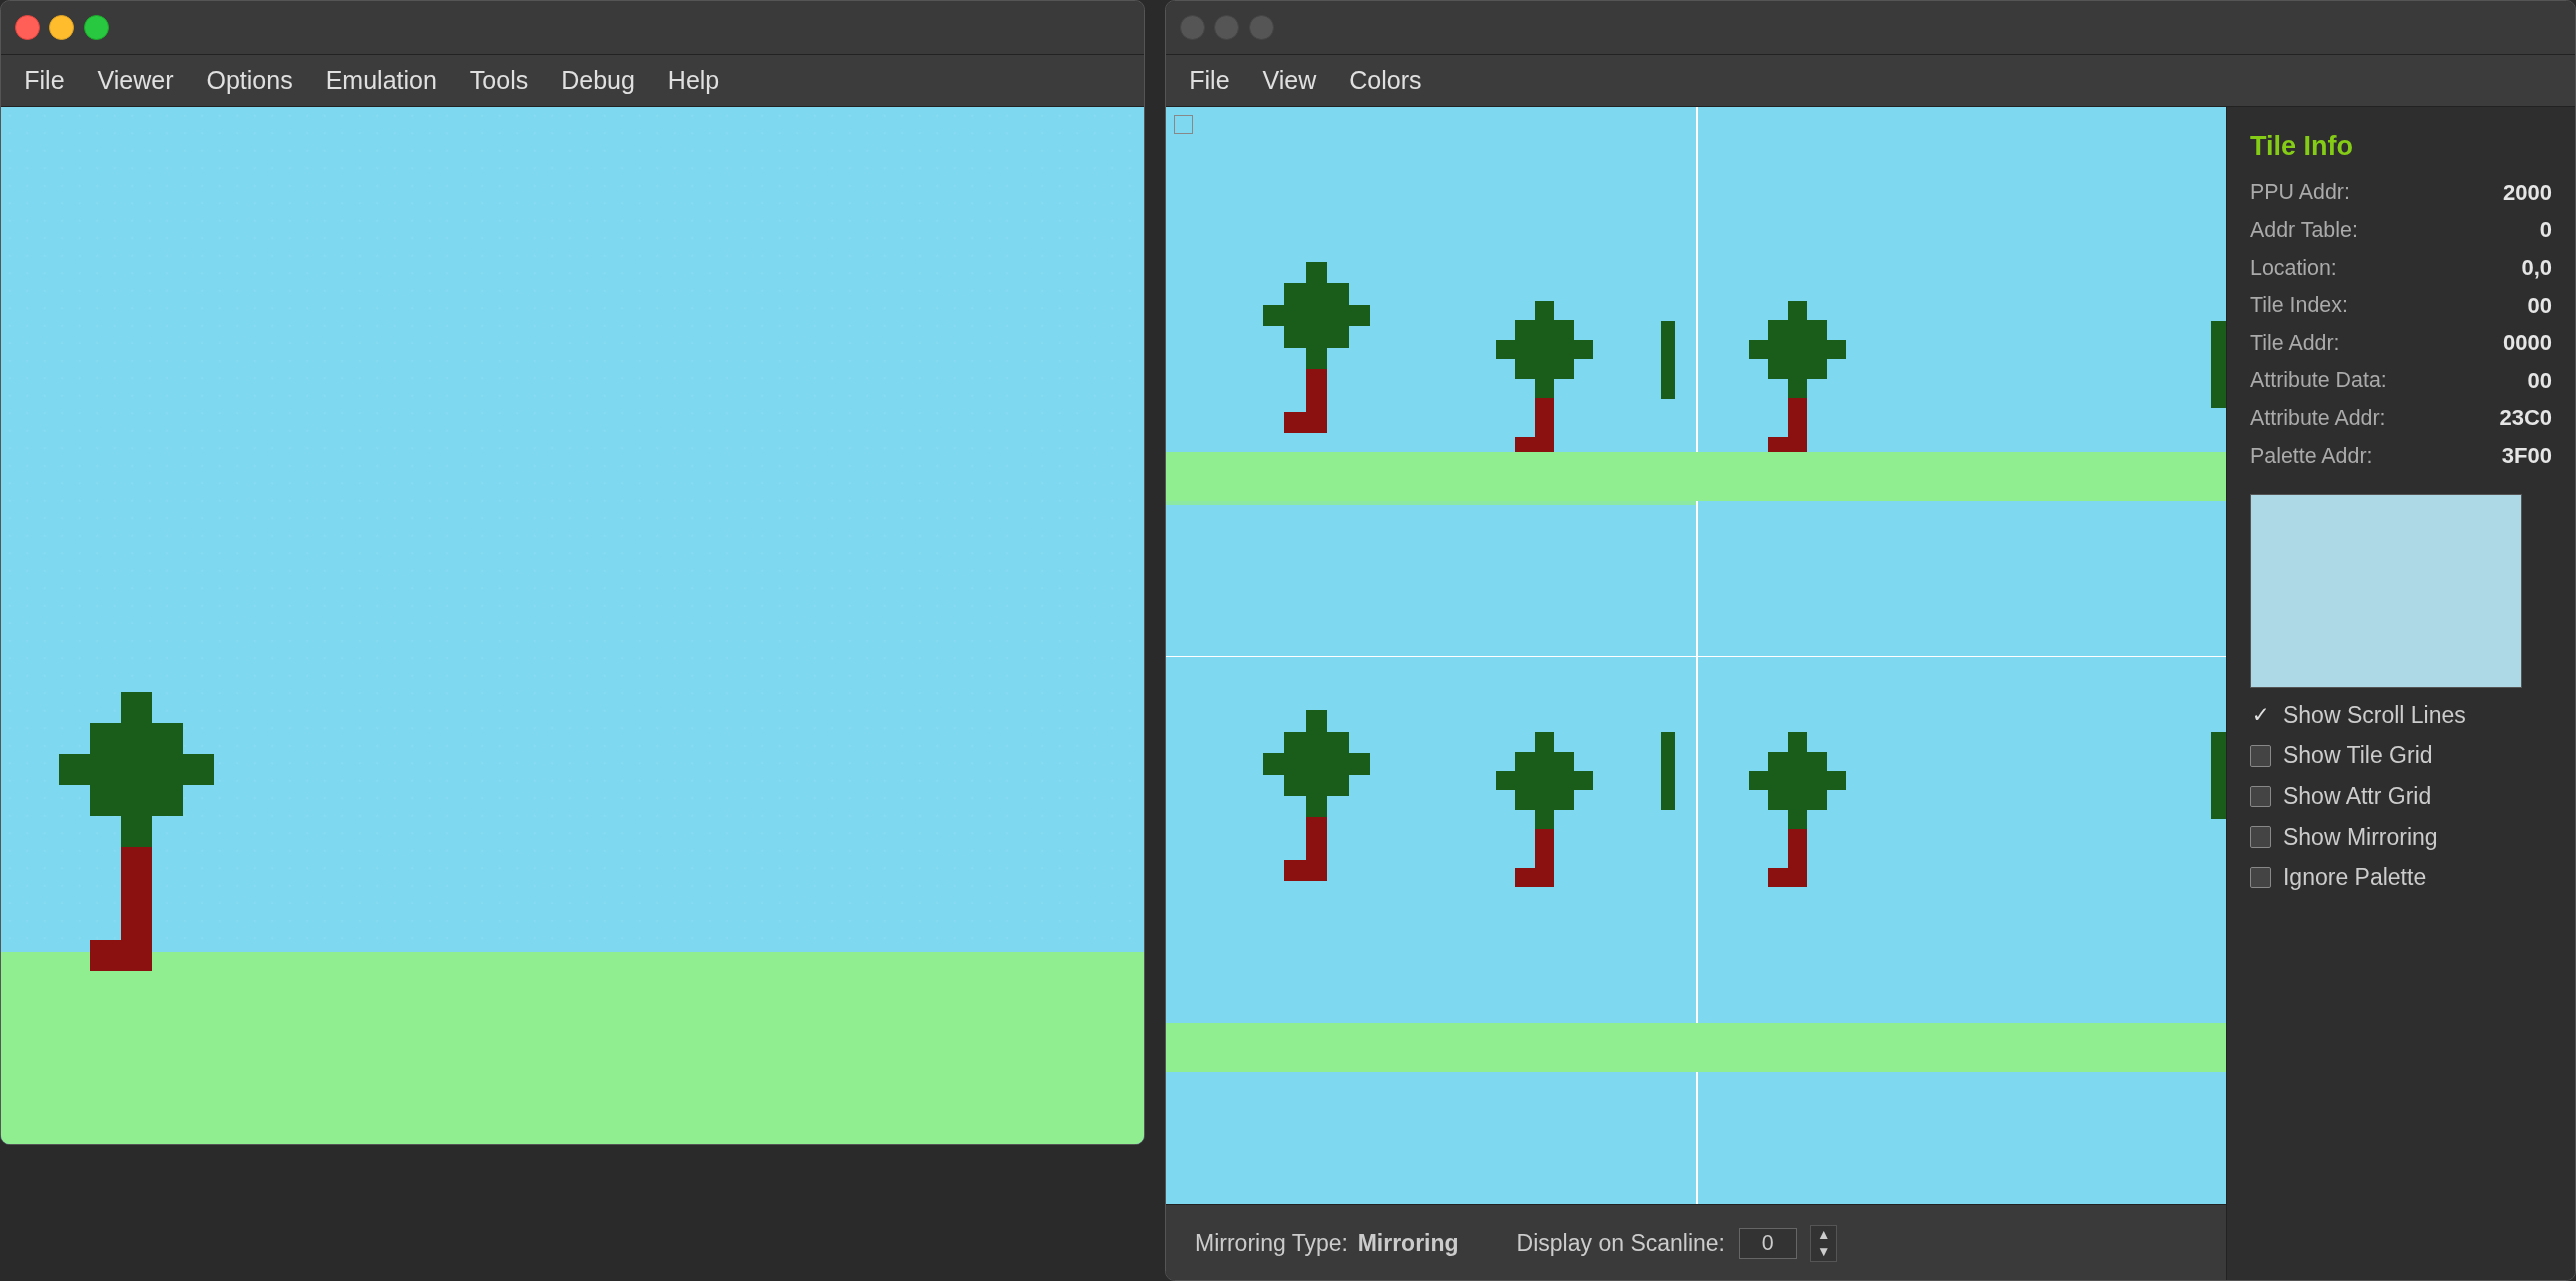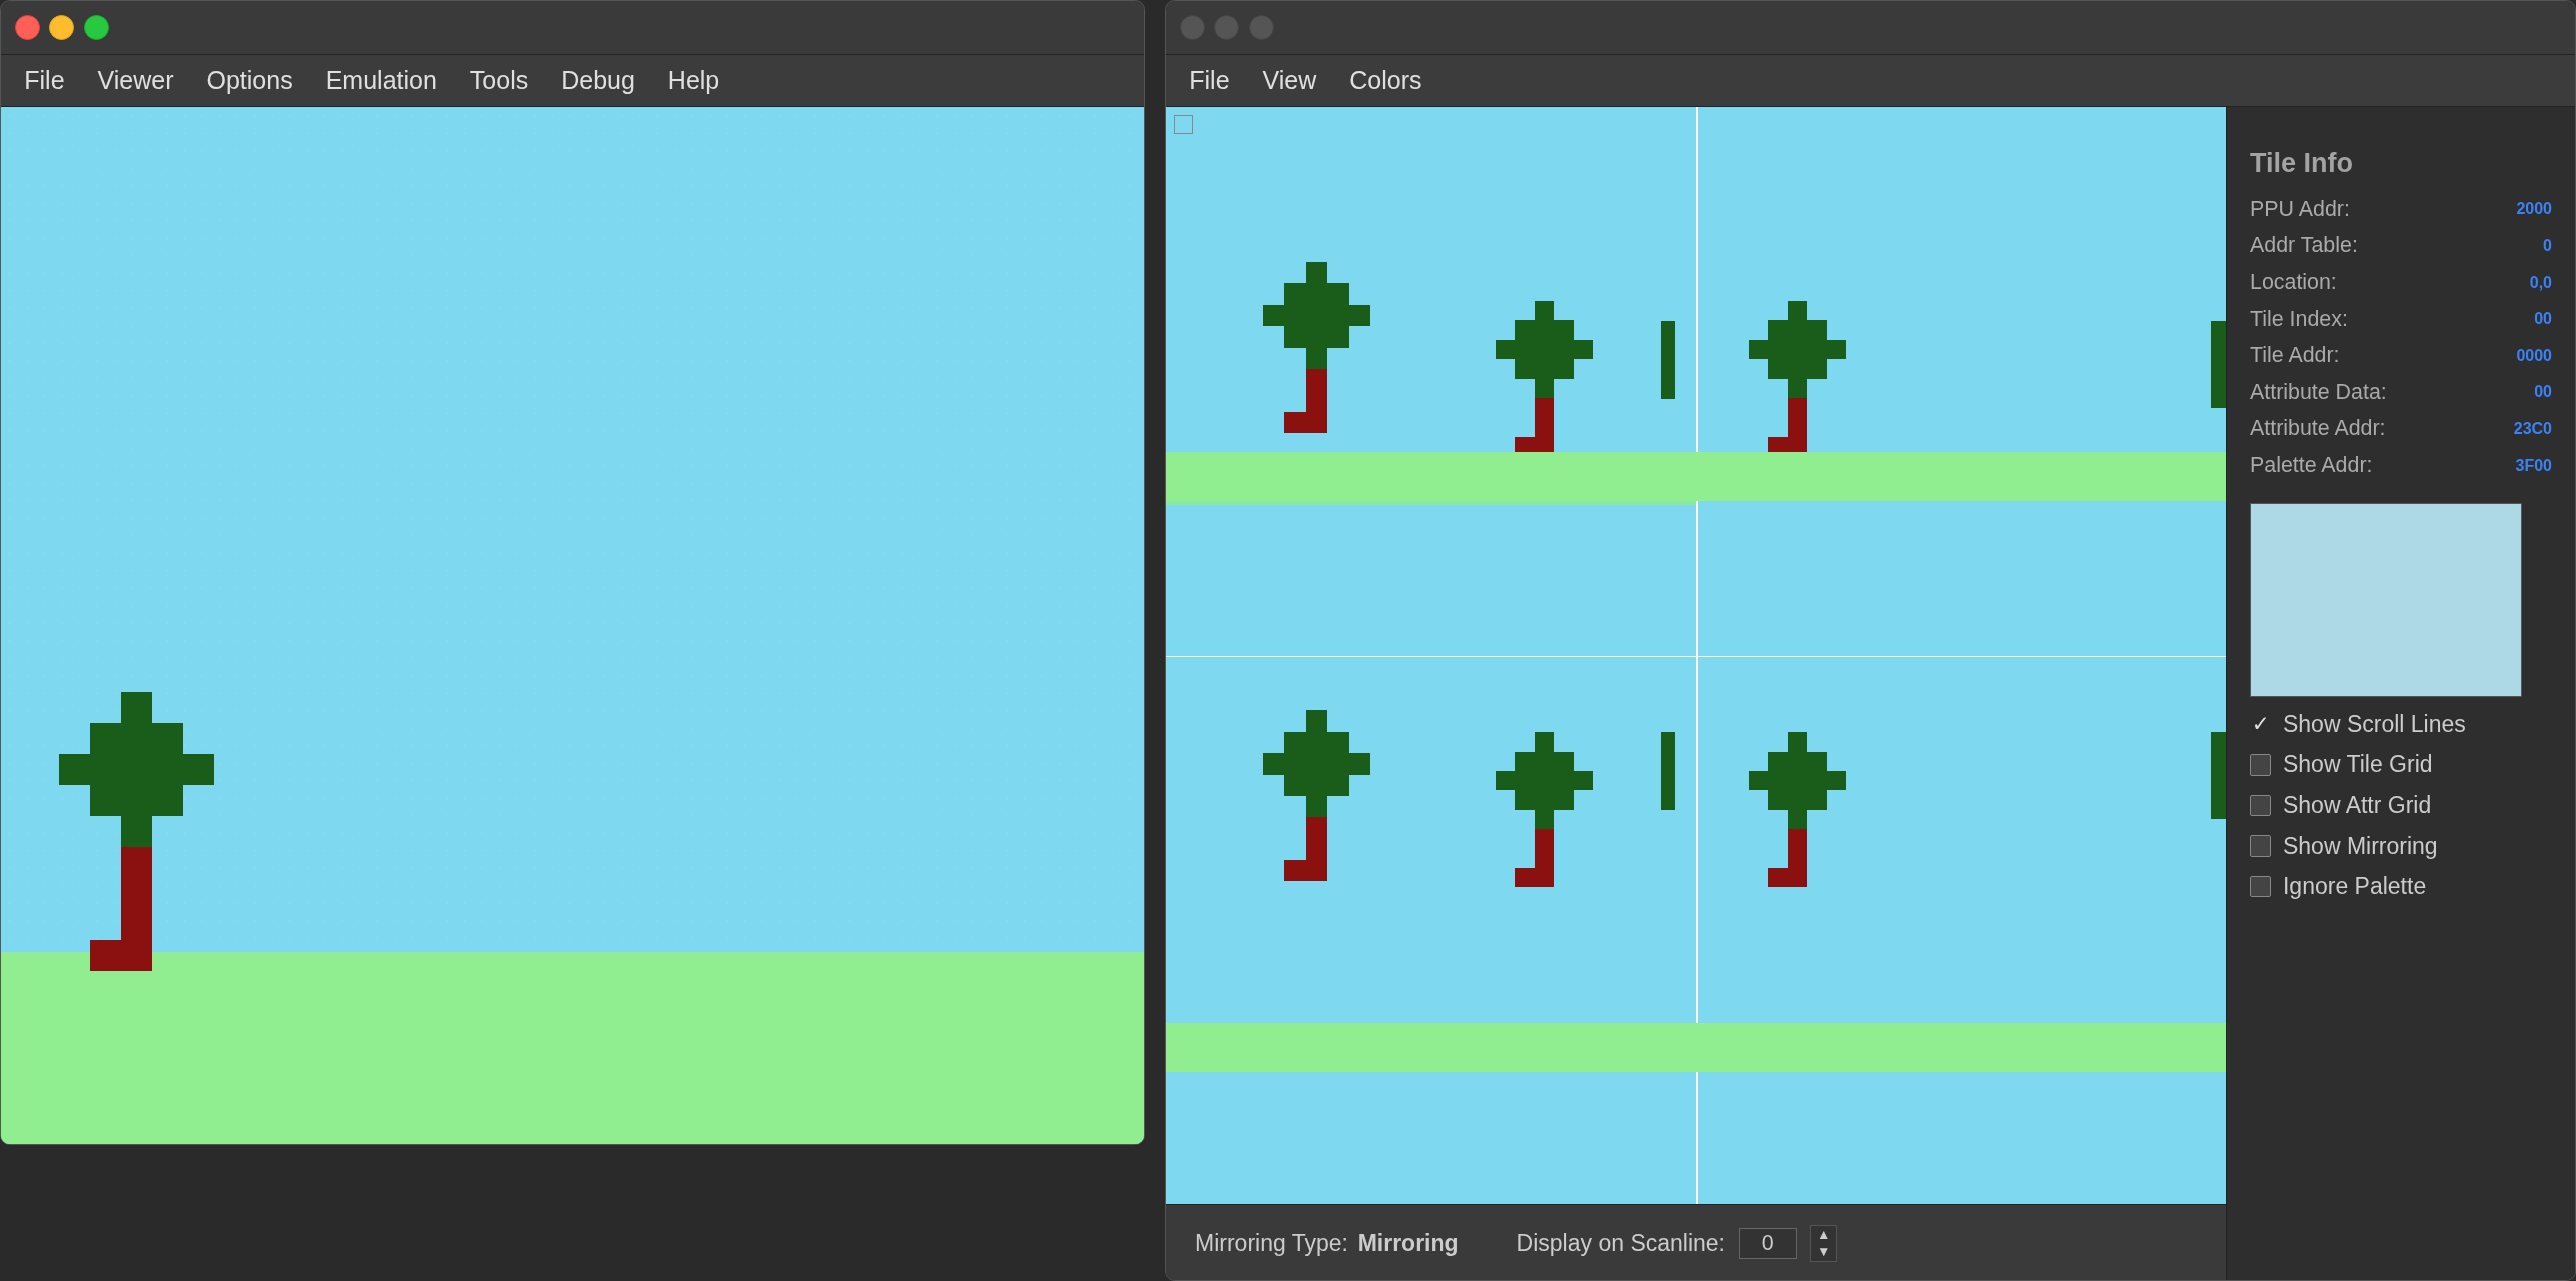--- a/index.html
+++ b/index.html
@@ -221,42 +221,42 @@
       background: #2e2e2e;
       border-left: 1px solid #222;
       padding: 19.4px 23px;
       display: flex;
       flex-direction: column;
       gap: 0;
       overflow-y: auto;
     }
 
     .info-section-title {
-      color: #a3a3a3;
+      color: #84cc16;
       font-size: 27px;
       font-weight: 600;
       margin-bottom: 17.5px;
-      margin-top: 22px;
+      margin-top: 5px;
     }
 
     .info-row {
       display: flex;
       justify-content: space-between;
       align-items: center;
       margin-bottom: 11.6px;
     }
 
     .info-label {
       color: #aaa;
       font-size: 21.4px;
     }
 
     .info-value {
-      color: #3b82f6;
-      font-size: 16px;
+      color: #e5e5e5;
+      font-size: 22px;
       font-weight: 600;
     }
 
     .palette-preview {
       width: 272px;
       height: 194px;
       background: #add8e6;
       margin: 13.6px 0;
       border: 1px solid #555;
     }

